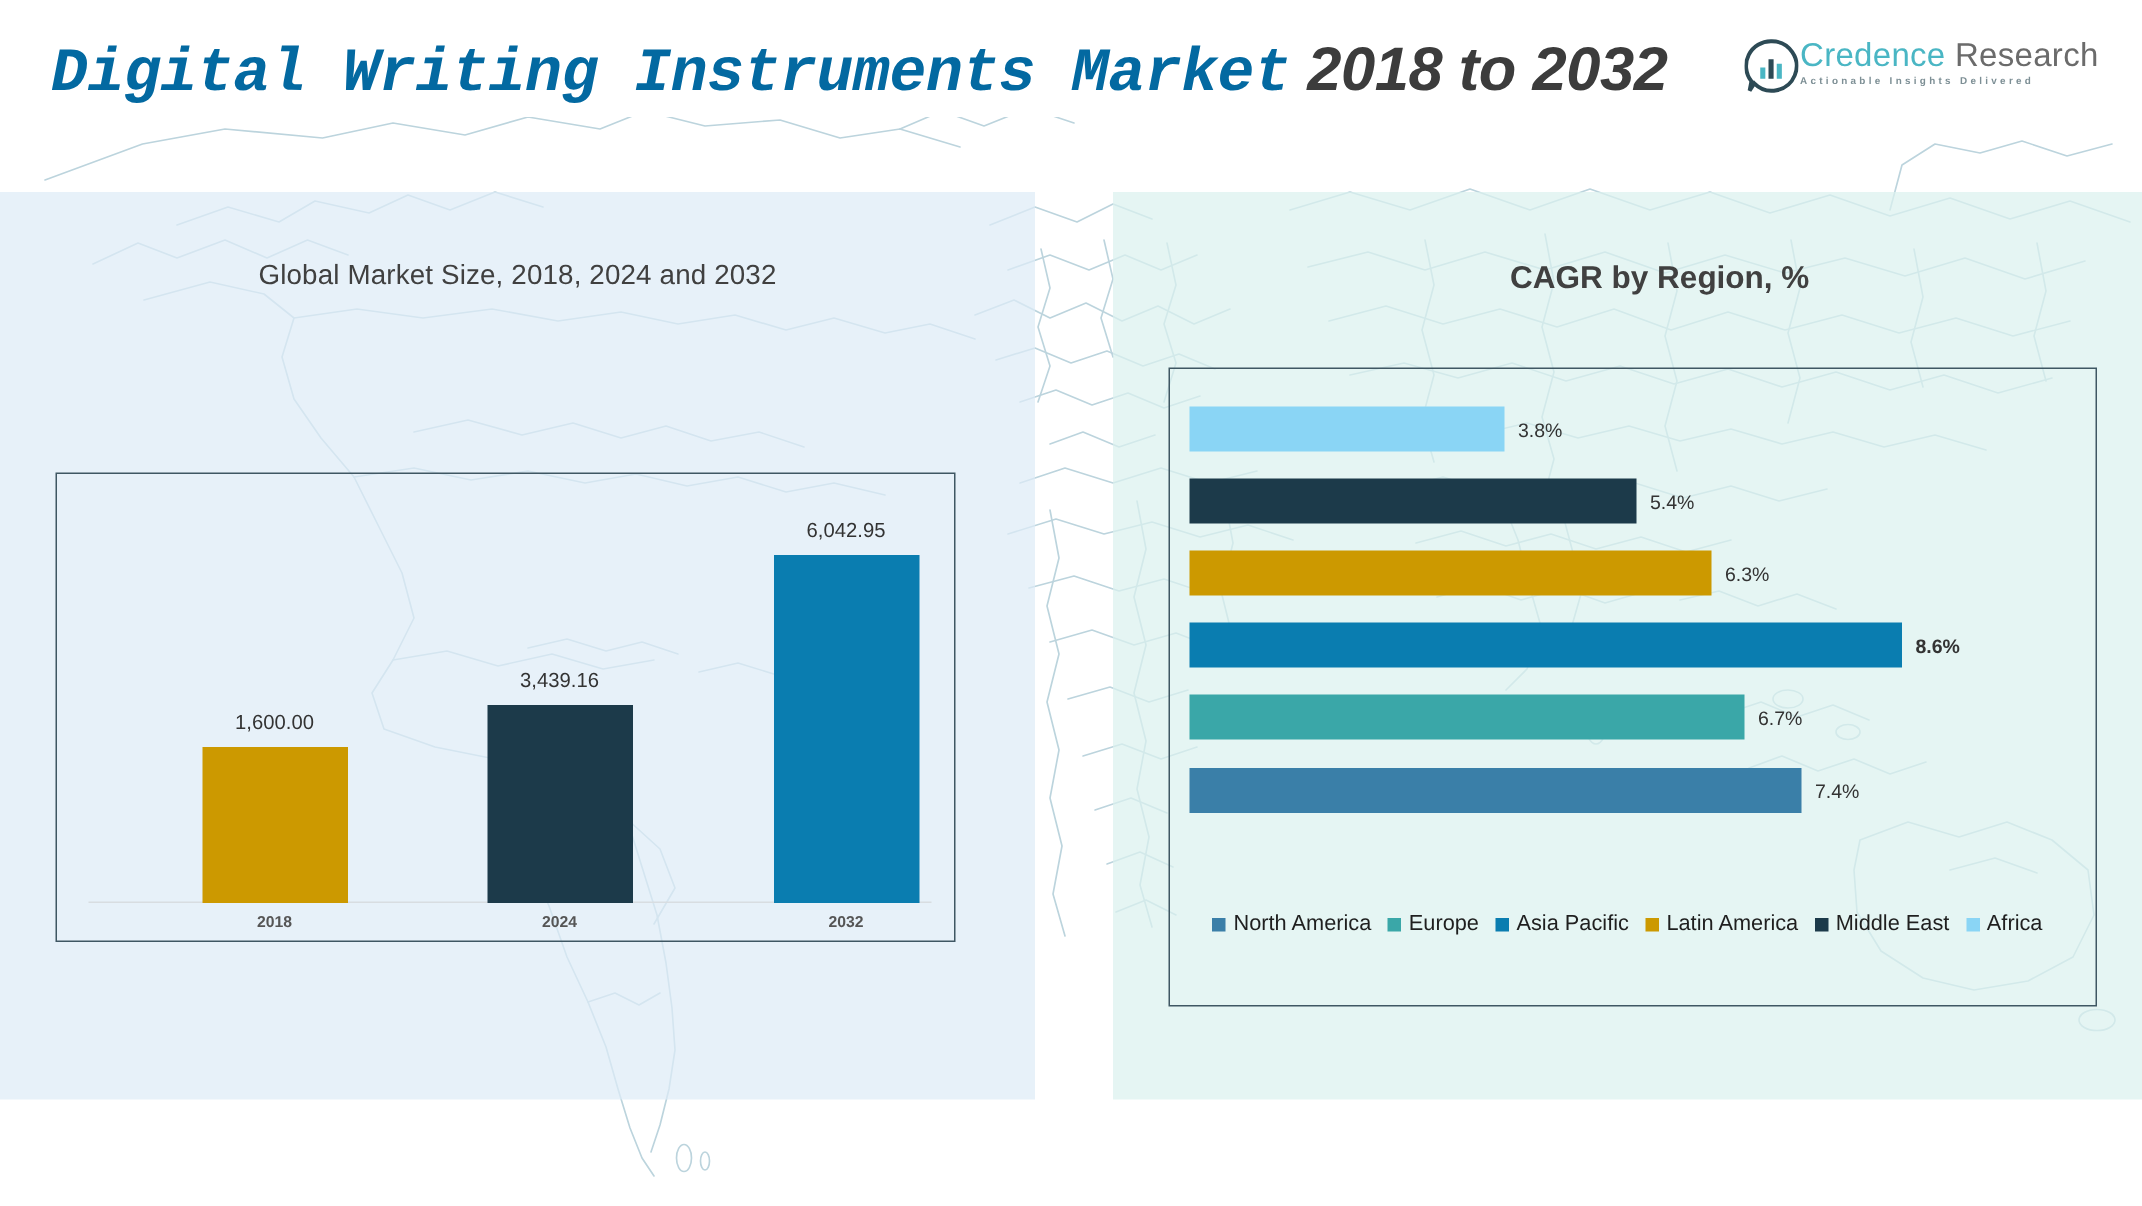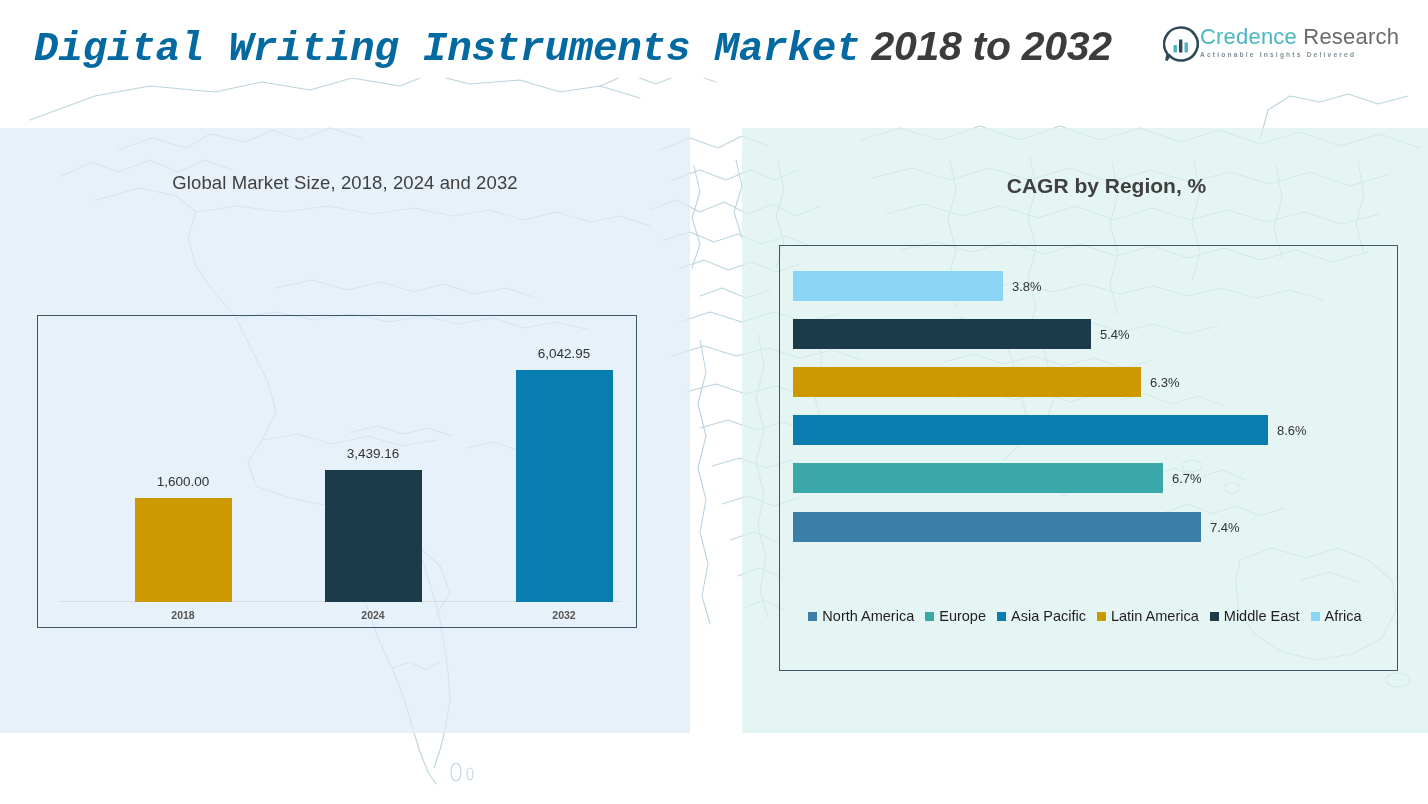--- a/index.html
+++ b/index.html
@@ -233,21 +233,21 @@
           <div class="hval">3.8%</div>
         </div>
         <div class="hrow" style="top: 82px;">
           <div class="hbar" style="width:298px;background:#1c3a4a;"></div>
           <div class="hval">5.4%</div>
         </div>
         <div class="hrow" style="top: 130px;">
           <div class="hbar" style="width:348px;background:#cc9900;"></div>
           <div class="hval">6.3%</div>
         </div>
-        <div class="hrow" style="top: 178px;">
+        <div class="hrow" style="top: 178px; font-weight: bold;">
           <div class="hbar" style="width:475px;background:#0a7db0;"></div>
           <div class="hval">8.6%</div>
         </div>
         <div class="hrow" style="top: 226px;">
           <div class="hbar" style="width:370px;background:#3aa7a8;"></div>
           <div class="hval">6.7%</div>
         </div>
         <div class="hrow" style="top: 275px;">
           <div class="hbar" style="width:408px;background:#3a7fa8;"></div>
           <div class="hval">7.4%</div>

